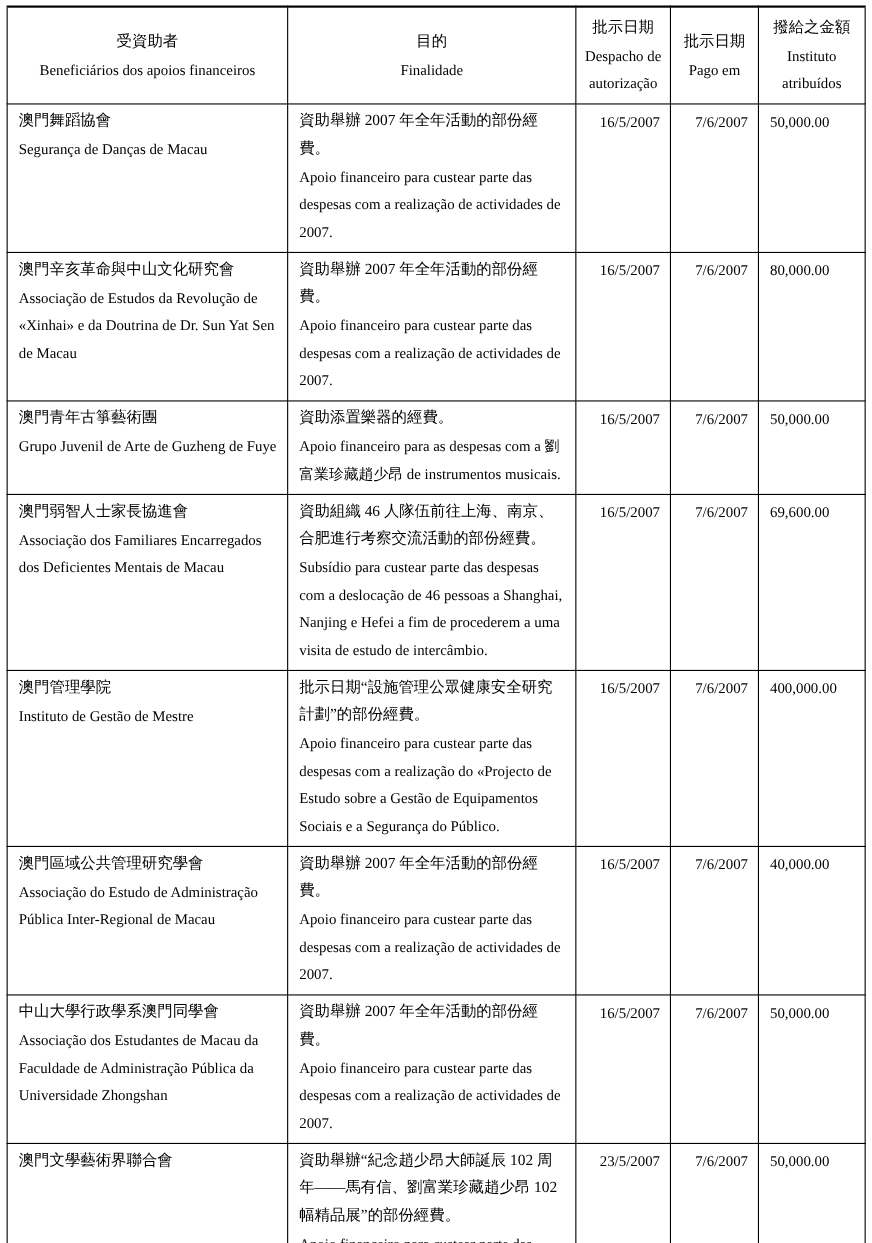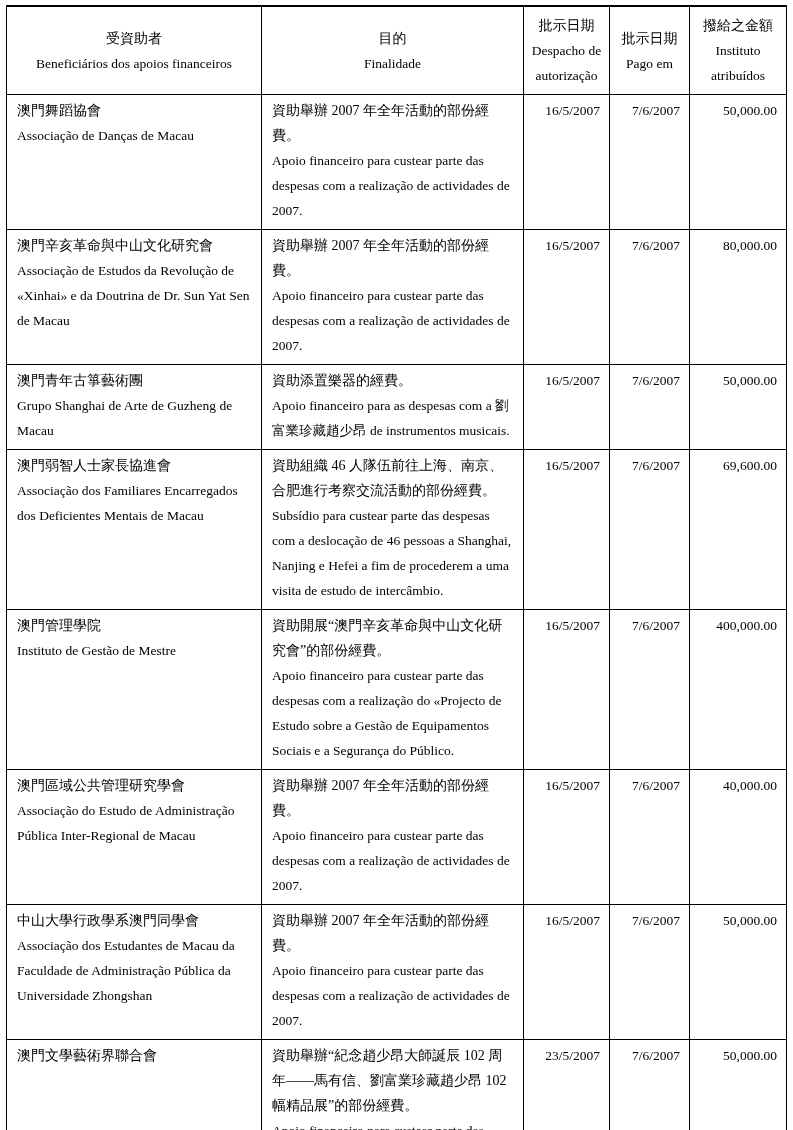--- a/index.html
+++ b/index.html
@@ -35,21 +35,21 @@
   thead th {
     vertical-align: middle;
     text-align: center;
     font-weight: normal;
     padding: 6px 4px;
   }
   .zh { font-size: 14px; }
   .pt { font-size: 13.5px; }
 
   td.date-cell   { text-align: right; }
-  td.amount-cell { text-align: right; padding-right: 9px; }
+  td.amount-cell { text-align: left; padding-right: 9px; }
 
   tr.hdr { height: 87px; }
   tr.r0  { height: 100px; }
   tr.r1  { height: 98px; }
   tr.r2  { height: 78px; margin-top: 48px; }
   tr.r3  { height: 150px; }
   tr.r4  { height: 149px; padding-left: 19px; }
   tr.r5  { height: 104px; padding-left: 47px; }
   tr.r6  { height: 105px; margin-top: 24px; }
   tr.r7  { height: 246px; }
@@ -88,21 +88,21 @@
           <div class="zh">撥給之金額</div>
           <div class="pt">Instituto atribuídos</div>
         </th>
       </tr>
     </thead>
     <tbody id="table-body">
 
       <tr class="r0">
         <td>
           <div class="zh">澳門舞蹈協會</div>
-          <div class="pt">Associação de Danças de Macau</div>
+          <div class="pt">Segurança de Danças de Macau</div>
         </td>
         <td>
           <div class="zh">資助舉辦 2007 年全年活動的部份經費。</div>
           <div class="pt">Apoio financeiro para custear parte das despesas com a realização de actividades de 2007.</div>
         </td>
         <td class="date-cell">16/5/2007</td>
         <td class="date-cell">7/6/2007</td>
         <td class="amount-cell">50,000.00</td>
       </tr>
       <tr class="r1">
@@ -114,21 +114,21 @@
           <div class="zh">資助舉辦 2007 年全年活動的部份經費。</div>
           <div class="pt">Apoio financeiro para custear parte das despesas com a realização de actividades de 2007.</div>
         </td>
         <td class="date-cell">16/5/2007</td>
         <td class="date-cell">7/6/2007</td>
         <td class="amount-cell">80,000.00</td>
       </tr>
       <tr class="r2">
         <td>
           <div class="zh">澳門青年古箏藝術團</div>
-          <div class="pt">Grupo Shanghai de Arte de Guzheng de Macau</div>
+          <div class="pt">Grupo Juvenil de Arte de Guzheng de Fuye</div>
         </td>
         <td>
           <div class="zh">資助添置樂器的經費。</div>
           <div class="pt">Apoio financeiro para as despesas com a 劉富業珍藏趙少昂 de instrumentos musicais.</div>
         </td>
         <td class="date-cell">16/5/2007</td>
         <td class="date-cell">7/6/2007</td>
         <td class="amount-cell">50,000.00</td>
       </tr>
       <tr class="r3">
@@ -143,21 +143,21 @@
         <td class="date-cell">16/5/2007</td>
         <td class="date-cell">7/6/2007</td>
         <td class="amount-cell">69,600.00</td>
       </tr>
       <tr class="r4">
         <td>
           <div class="zh">澳門管理學院</div>
           <div class="pt">Instituto de Gestão de Mestre</div>
         </td>
         <td>
-          <div class="zh">資助開展“澳門辛亥革命與中山文化研究會”的部份經費。</div>
+          <div class="zh">批示日期“設施管理公眾健康安全研究計劃”的部份經費。</div>
           <div class="pt">Apoio financeiro para custear parte das despesas com a realização do «Projecto de Estudo sobre a Gestão de Equipamentos Sociais e a Segurança do Público.</div>
         </td>
         <td class="date-cell">16/5/2007</td>
         <td class="date-cell">7/6/2007</td>
         <td class="amount-cell">400,000.00</td>
       </tr>
       <tr class="r5">
         <td>
           <div class="zh">澳門區域公共管理研究學會</div>
           <div class="pt">Associação do Estudo de Administração Pública Inter-Regional de Macau</div>

